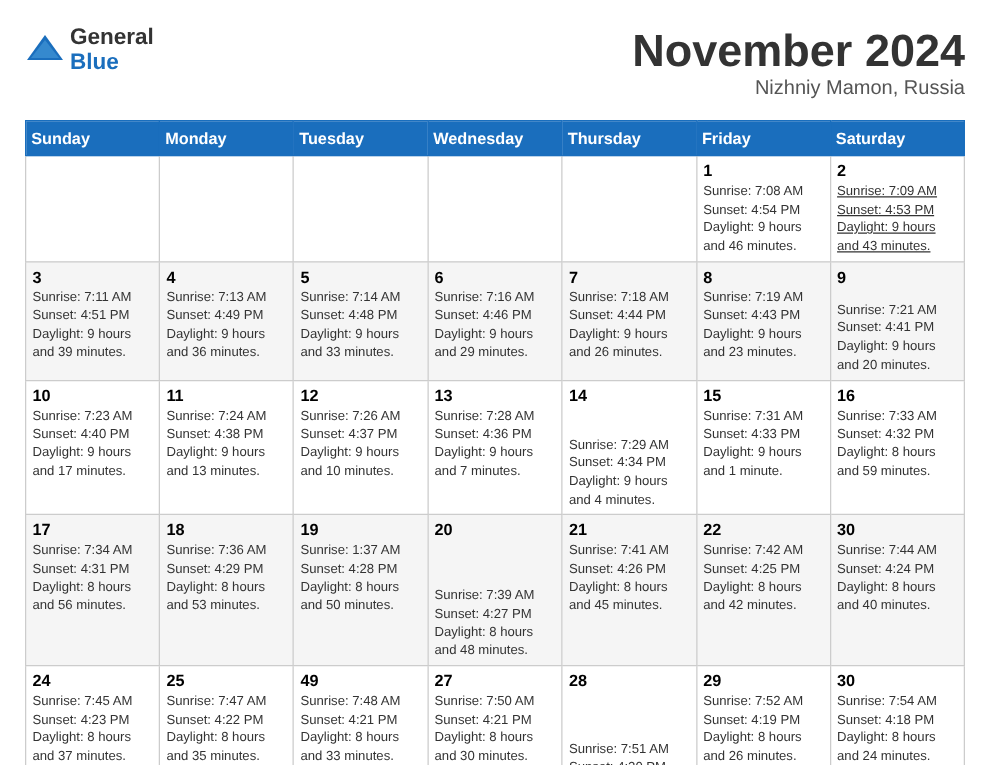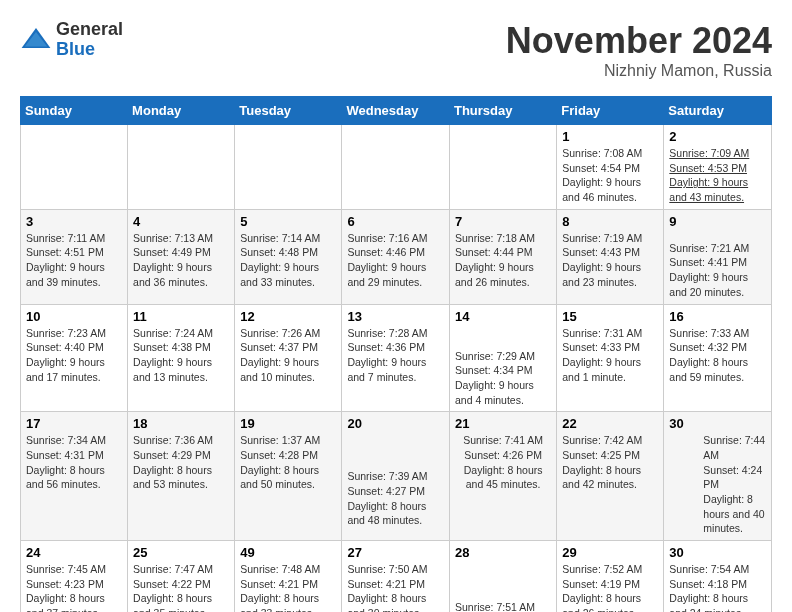--- a/index.html
+++ b/index.html
@@ -255,33 +255,33 @@
 Daylight: 8 hours and 50 minutes.</div>
         </td>
         <td>
           <span class="day-number">20</span>
           <div class="day-info" style="white-space: pre-line; margin-top: 38px;">Sunrise: 7:39 AM
 Sunset: 4:27 PM
 Daylight: 8 hours and 48 minutes.</div>
         </td>
         <td>
           <span class="day-number">21</span>
-          <div class="day-info" style="white-space: pre-line; text-align: center;">Sunrise: 7:41 AM
+          <div class="day-info" style="white-space: pre-line;">Sunrise: 7:41 AM
 Sunset: 4:26 PM
 Daylight: 8 hours and 45 minutes.</div>
         </td>
         <td>
           <span class="day-number">22</span>
           <div class="day-info" style="white-space: pre-line;">Sunrise: 7:42 AM
 Sunset: 4:25 PM
 Daylight: 8 hours and 42 minutes.</div>
         </td>
         <td>
           <span class="day-number">30</span>
-          <div class="day-info" style="white-space: pre-line; margin-left: 34px;">Sunrise: 7:44 AM
+          <div class="day-info" style="white-space: pre-line;">Sunrise: 7:44 AM
 Sunset: 4:24 PM
 Daylight: 8 hours and 40 minutes.</div>
         </td>
       </tr>
       <tr>
         <td>
           <span class="day-number">24</span>
           <div class="day-info" style="white-space: pre-line;">Sunrise: 7:45 AM
 Sunset: 4:23 PM
 Daylight: 8 hours and 37 minutes.</div>

